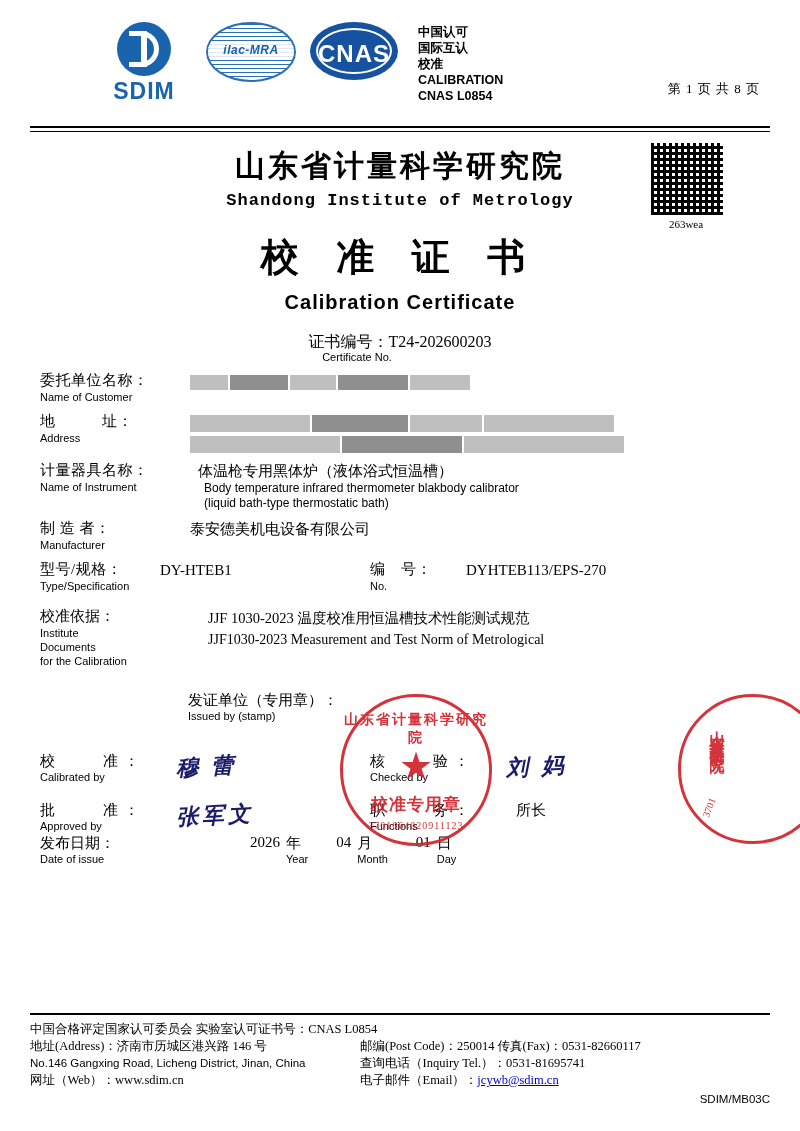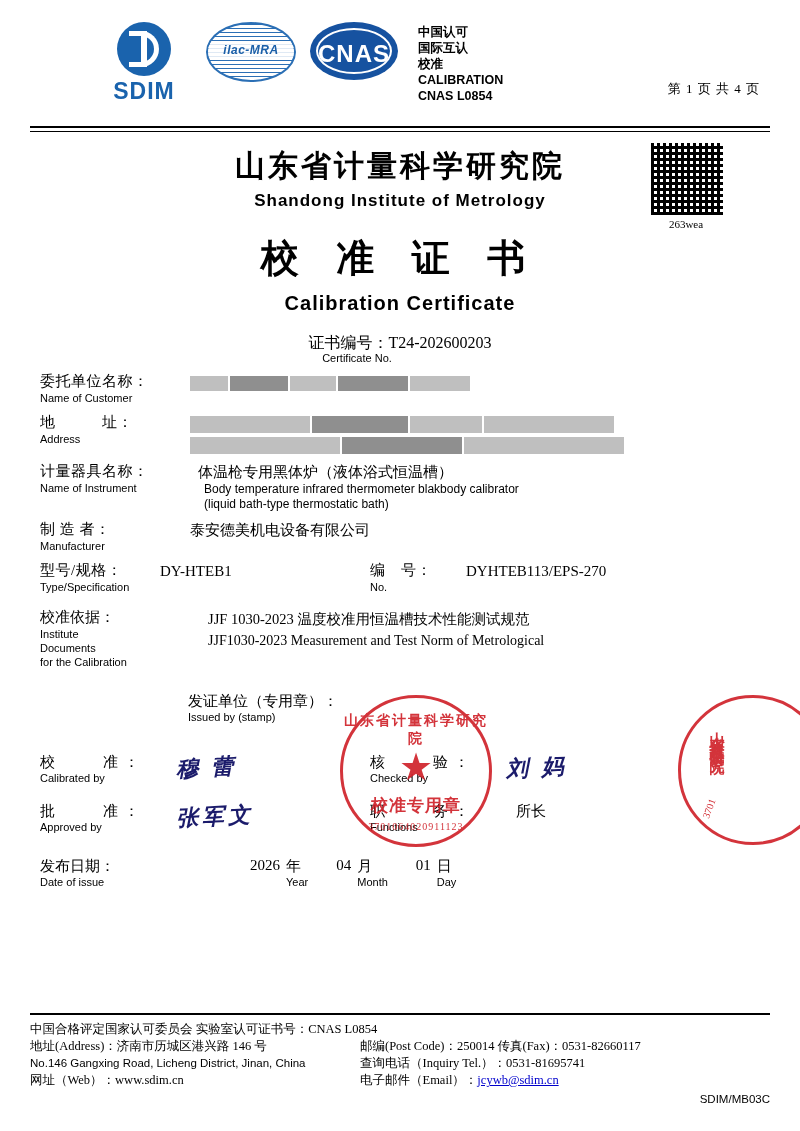--- a/index.html
+++ b/index.html
@@ -155,21 +155,21 @@
     text-align: center;
     padding-top: 14px;
   }
   .inst-cn {
     font-size: 30px;
     font-weight: bold;
     letter-spacing: 3px;
     font-family: "Liberation Serif", serif;
   }
   .inst-en {
-    font-family: Liberation Sans, sans-serif;
+    font-family: Liberation Mono, monospace;
     font-size: 17px;
     font-weight: bold;
     letter-spacing: 1px;
     margin-top: 4px;
   }
   .qr {
     position: absolute;
     right: 48px;
     top: 10px;
     width: 72px;
@@ -365,21 +365,21 @@
     position: absolute;
     left: 18px; bottom: 28px;
     font-size: 10px;
     transform: rotate(-70deg);
   }
 
   
   .date-row {
     display: flex;
     align-items: flex-start;
-    margin-top: 22px;
+    margin-top: 0;
     padding-left: 0px;
   }
   .date-lab { flex: 0 0 150px; }
   .date-lab .cn { font-size: 15px; }
   .date-lab .en { font-family: "Liberation Sans", sans-serif; font-size: 11px; }
   .date-part { text-align: center; }
   .date-part .num { font-size: 15px; }
   .date-unit { font-size: 15px; padding: 0 6px; }
   .date-unit .en { font-family: "Liberation Sans", sans-serif; font-size: 11px; display:block; text-align:center;}
 
@@ -433,21 +433,21 @@
     </div>
 
     <div class="cnas-text">
       <div>中国认可</div>
       <div>国际互认</div>
       <div>校准</div>
       <div>CALIBRATION</div>
       <div>CNAS L0854</div>
     </div>
 
-    <div class="page-no">第 1 页 共 4 页</div>
+    <div class="page-no">第 1 页 共 8 页</div>
   </div>
 
   <div class="rule-double"></div>
 
   <div class="title-block">
     <div class="inst-cn">山东省计量科学研究院</div>
     <div class="inst-en">Shandong  Institute  of  Metrology</div>
 
     <div class="qr">
       <div class="code"></div>

